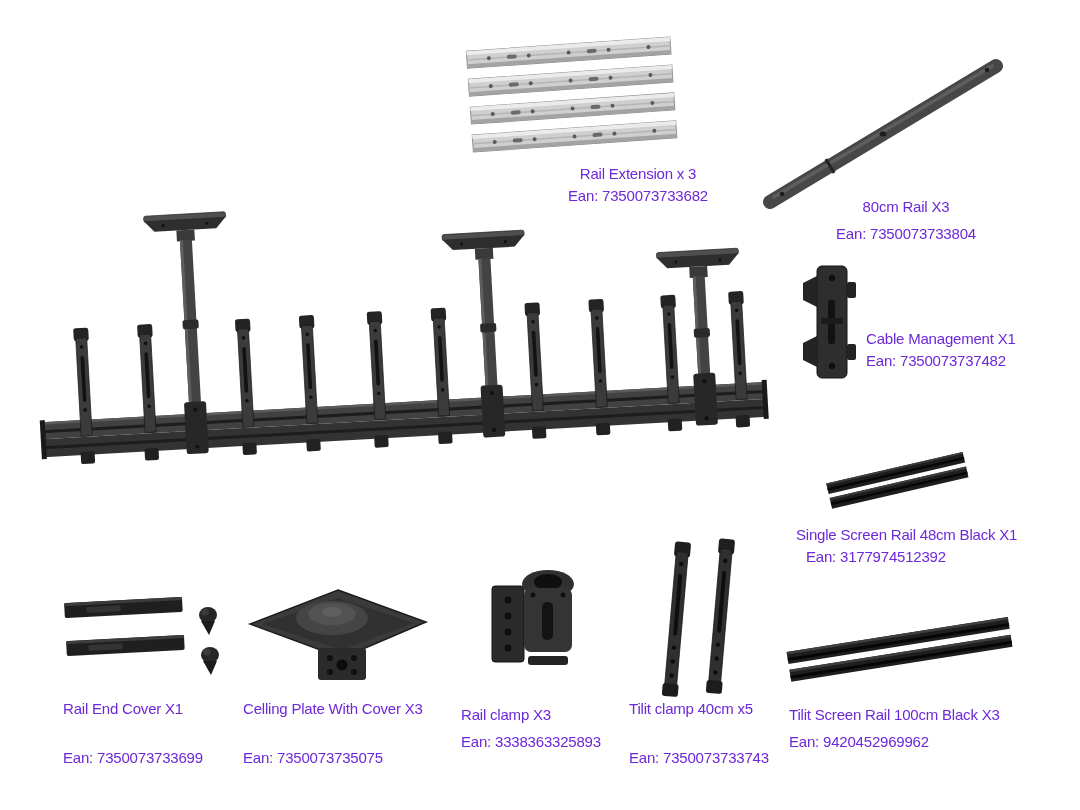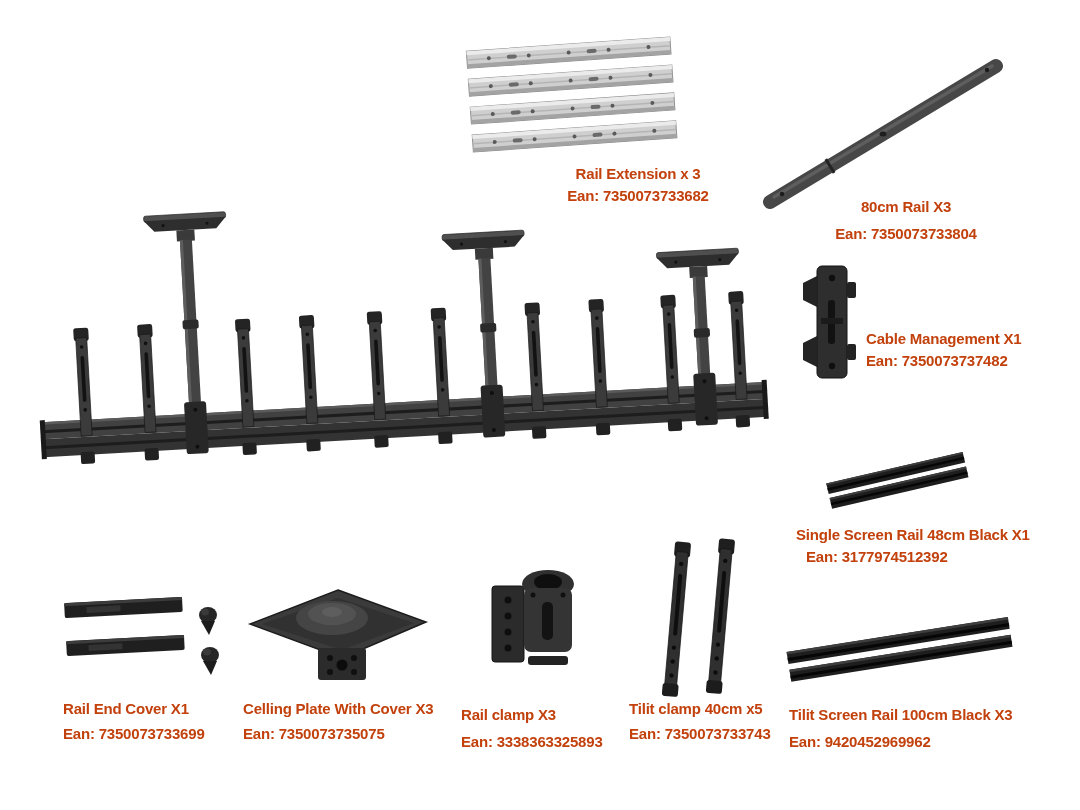--- a/index.html
+++ b/index.html
@@ -3,27 +3,27 @@
 <meta charset="utf-8">
 <style>
   html,body{margin:0;padding:0;}
   body{
     width:1080px;height:810px;background:#ffffff;position:relative;overflow:hidden;
     font-family:"Liberation Sans", sans-serif;
   }
   .canvas{position:absolute;inset:0;}
   .fig{position:absolute;line-height:0;}
   .label{
-    position:absolute;font-weight:bold;color:#c2410c;font-size:15px;
+    position:absolute;font-weight:normal;color:#6d28d9;font-size:15px;
     letter-spacing:-0.2px;line-height:1.05;white-space:nowrap;
   }
   .label.center{text-align:center;}
   .pname{margin-bottom:11px;}
   .pname.tight{margin-bottom:6px;}
-  .pname.roomy{margin-bottom:9px;}
+  .pname.roomy{margin-bottom:33px;}
 </style>
 </head>
 <body>
 
 <div class="canvas">
 
   <div class="fig" style="left:452px;top:36px">
     <svg width="240" height="128" viewBox="0 0 240 128">
       <defs>
         <g id="xr">

